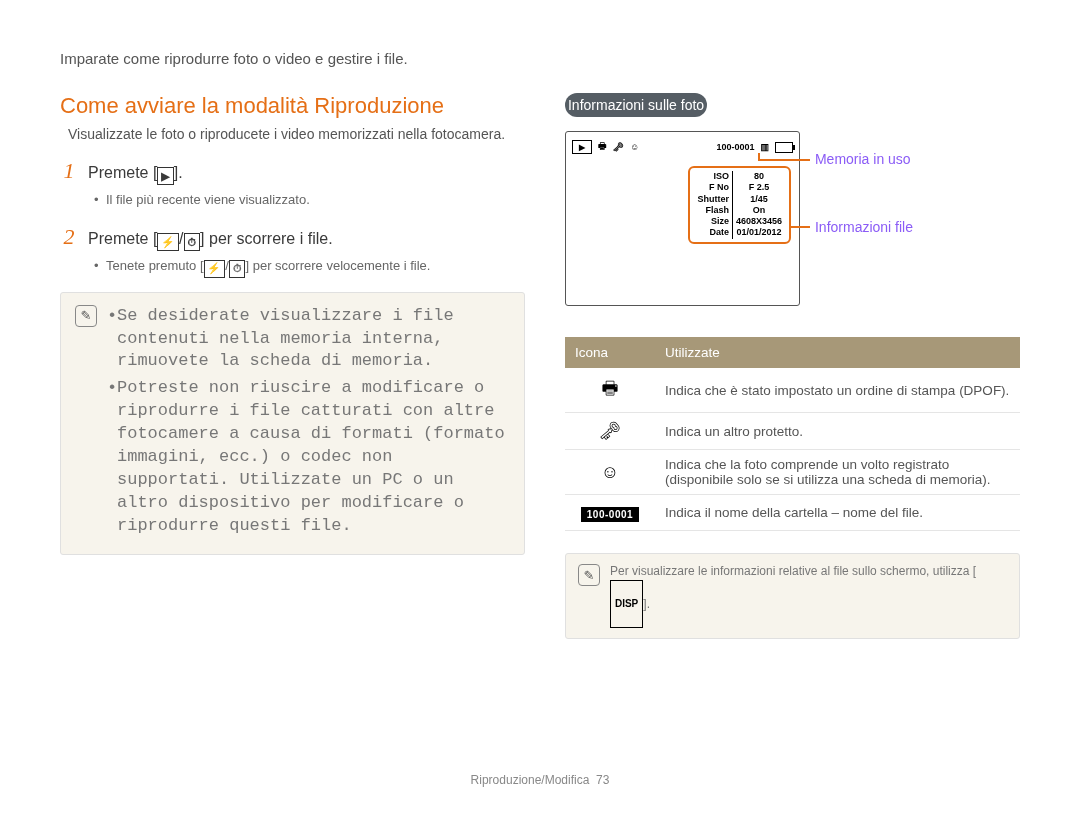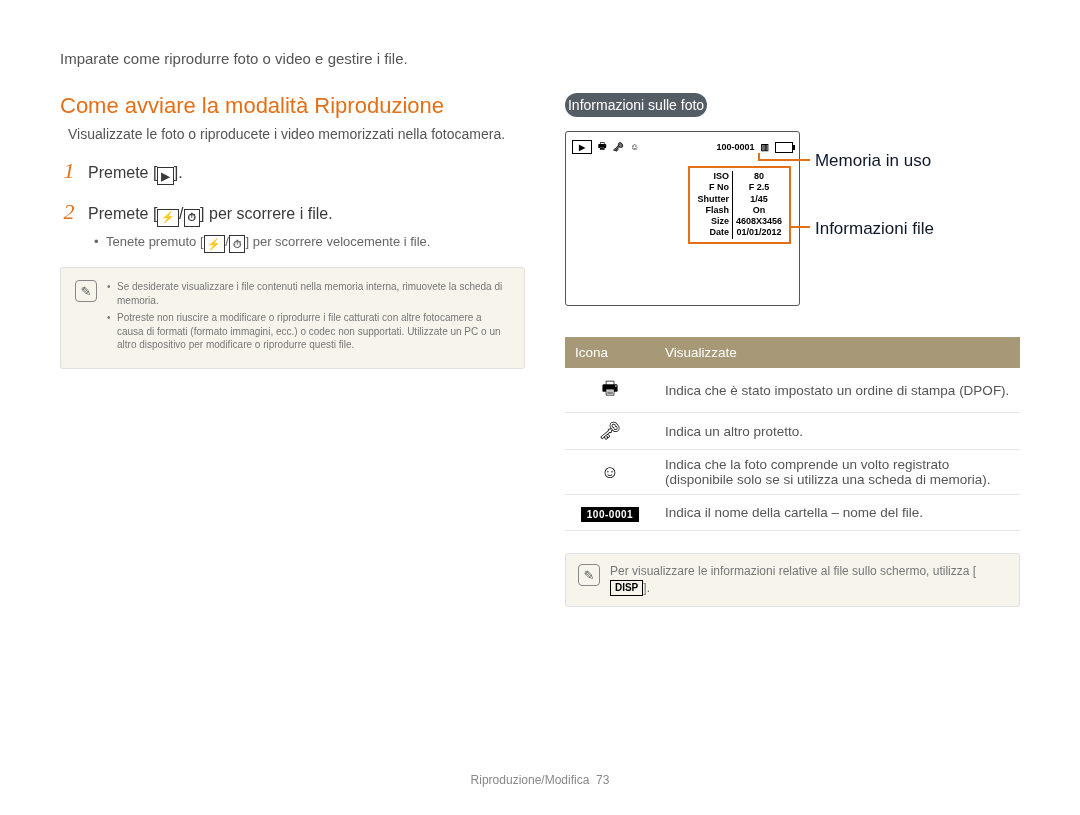--- a/index.html
+++ b/index.html
@@ -122,26 +122,27 @@
     align-items: center;
     justify-content: center;
     flex-shrink: 0;
   }
   .note-list {
     margin: 0;
     padding: 0;
   }
   .note-list li {
     list-style: none;
-    font-size: 10px;
+    font-size: 17px;
     color: #777;
     position: relative;
     padding-left: 10px;
     line-height: 1.35;
     margin-bottom: 4px;
+    font-family: Liberation Mono, monospace;
   }
   .note-list li::before {
     content: "•";
     position: absolute;
     left: 0;
   }
 
   
   .pill {
     display: inline-block;
@@ -189,36 +190,36 @@
   .batt {
     border: 1px solid #000; width: 16px; height: 9px; position: relative;
   }
   .batt::after { content:""; position:absolute; right:-3px; top:2px; width:2px; height:5px; background:#000; }
 
   .info-box {
     position: absolute;
     right: 8px;
     top: 34px;
     border: 2px solid #e56f16;
-    border-radius: 0;
+    border-radius: 6px;
     padding: 3px 4px;
     font-size: 9px;
     line-height: 1.25;
     font-weight: bold;
     color: #000;
     background: #fff;
   }
   .info-box table { border-collapse: collapse; }
   .info-box td { padding: 0 3px; border-left: 1px solid #000; text-align: center; }
   .info-box td:first-child { border-left: none; text-align: right; }
 
   .callout {
     position: absolute;
-    font-size: 17px;
-    color: #0f172a;
+    font-size: 14px;
+    color: #8b5cf6;
   }
   .callout.memory { left: 250px; top: 20px; }
   .callout.infofile { left: 250px; top: 88px; }
   .line-h {
     position: absolute;
     height: 2px;
     background: #e56f16;
   }
   .line-v {
     position: absolute;
@@ -270,21 +271,21 @@
   .note-box.right .note-text {
     font-size: 12px;
     color: #777;
     line-height: 1.3;
   }
   .disp-chip {
     display: inline-block;
     border: 1px solid #000;
     font-size: 10px;
     font-weight: bold;
-    padding: 0 4px;
+    padding: 16px 4px;
     color: #000;
     line-height: 1.4;
     vertical-align: 1px;
   }
 
   .footer {
     position: absolute;
     bottom: 28px;
     left: 0; right: 0;
     text-align: center;
@@ -305,20 +306,21 @@
       <h2 class="sub">Come avviare la modalità Riproduzione</h2>
       <p class="body-text">Visualizzate le foto o riproducete i video memorizzati nella fotocamera.</p>
 
       <div class="step">
         <span class="step-num">1</span>
         <span class="step-text">
           <span>Premete [</span><span class="icon-box">▶</span><span>].</span>
         </span>
       </div>
       <ul class="bullets">
+        <li>Il file più recente viene visualizzato.</li>
       </ul>
 
       <div class="step">
         <span class="step-num">2</span>
         <span class="step-text">
           <span>Premete [</span><span class="icon-box">⚡</span><span>/</span><span class="icon-box">⏱</span><span>] per scorrere i file.</span>
         </span>
       </div>
       <ul class="bullets">
         <li>
@@ -388,21 +390,21 @@
         <div class="line-h line1h"></div>
         <div class="callout memory">Memoria in uso</div>
         <div class="line-h line2h"></div>
         <div class="callout infofile">Informazioni file</div>
       </div>
 
       <table class="desc">
         <thead>
           <tr>
             <th>Icona</th>
-            <th>Visualizzate</th>
+            <th>Utilizzate</th>
           </tr>
         </thead>
         <tbody>
           <tr>
             <td class="icon-cell"><span>🖶</span></td>
             <td>Indica che è stato impostato un ordine di stampa (DPOF).</td>
           </tr>
           <tr>
             <td class="icon-cell"><span>🗝</span></td>
             <td>Indica un altro protetto.</td>

